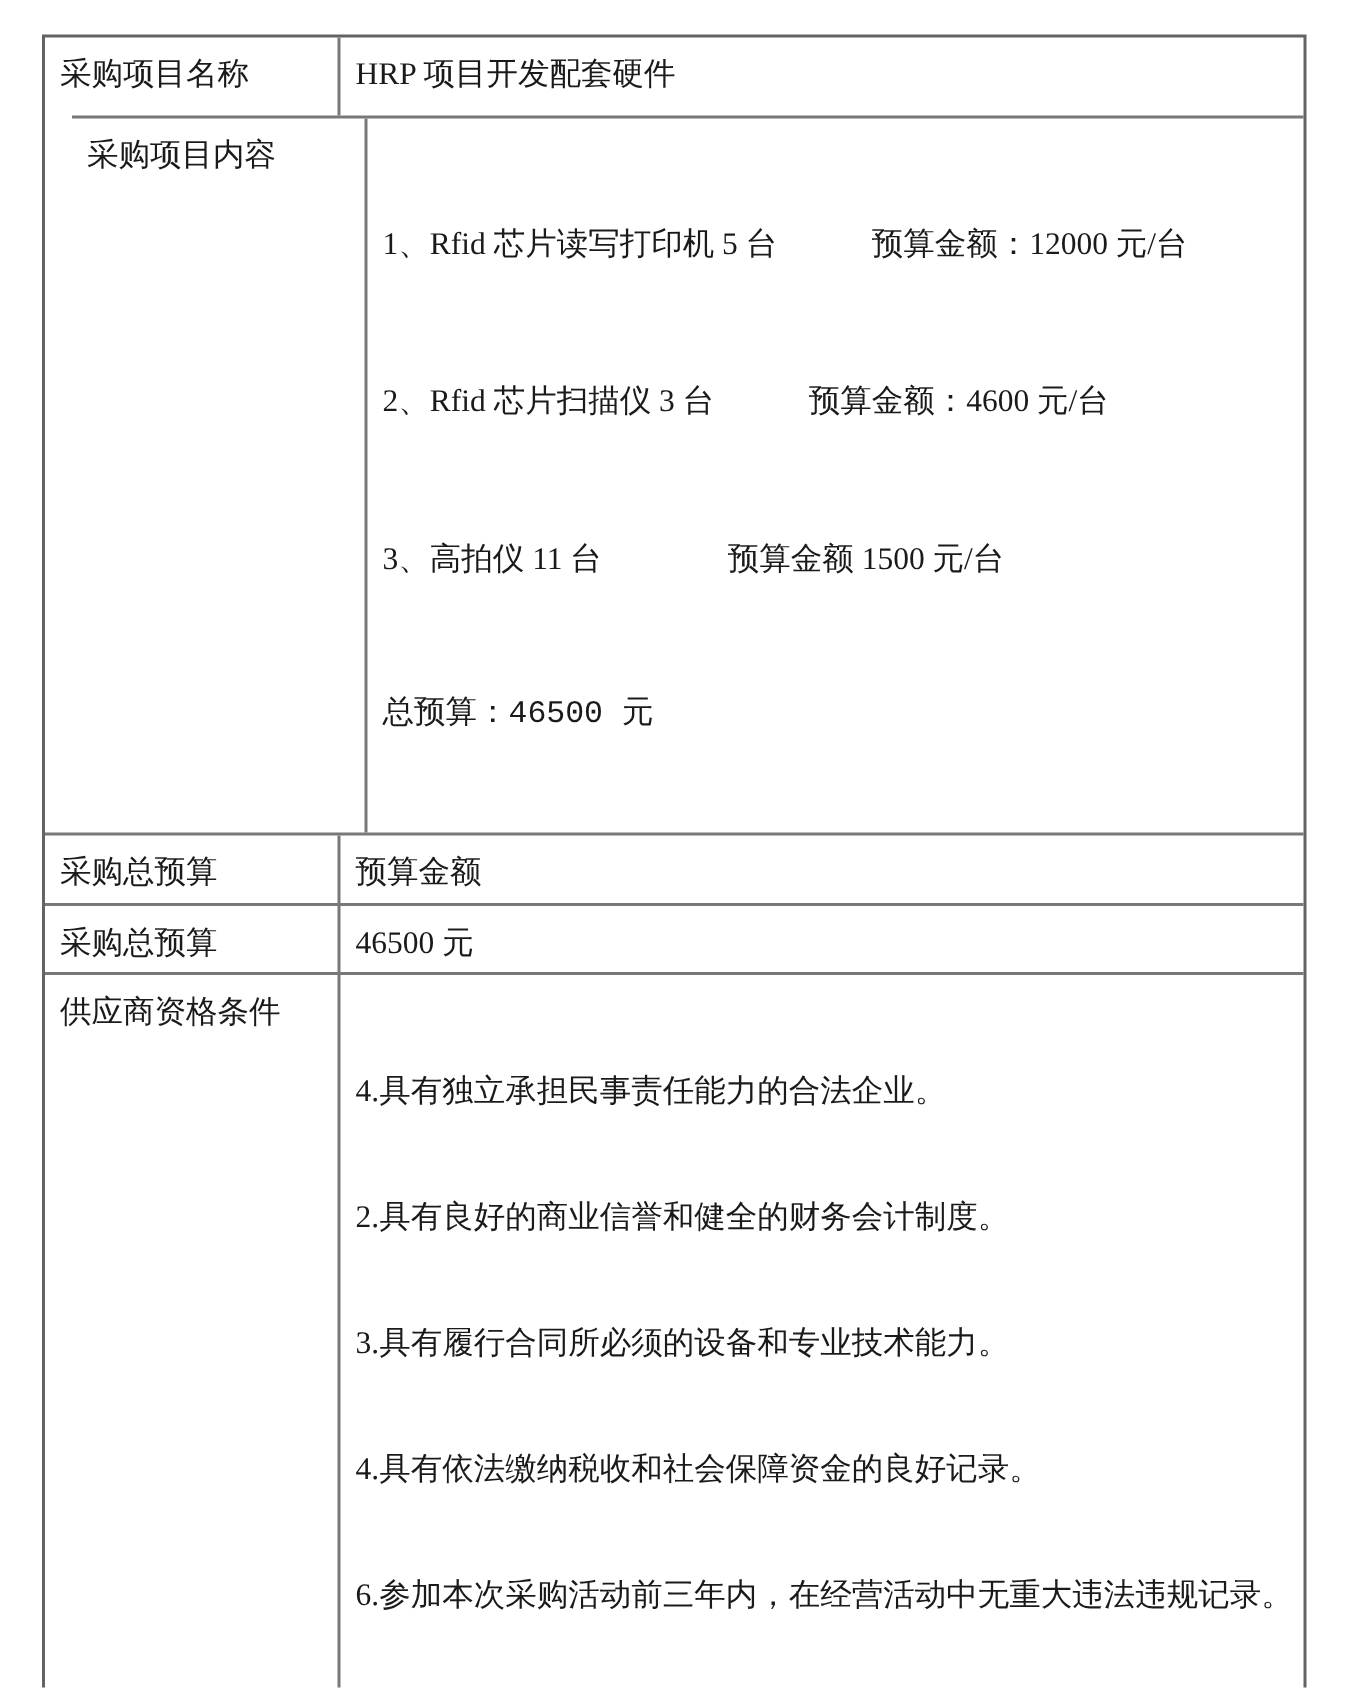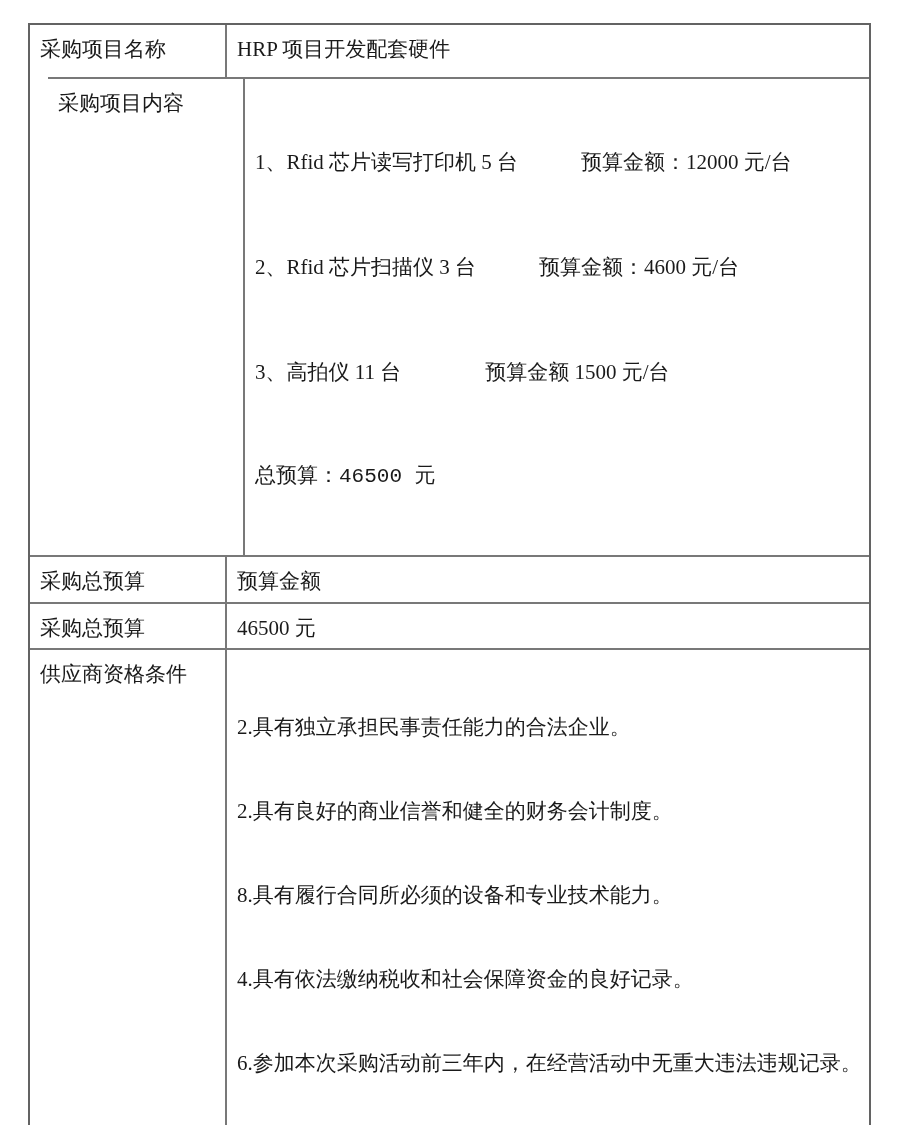--- a/index.html
+++ b/index.html
@@ -84,22 +84,22 @@
   </div>
 
   <div class="row r4">
     <div class="cell-label">采购总预算</div>
     <div class="cell-content">46500 元</div>
   </div>
 
   <div class="row r5">
     <div class="cell-label">供应商资格条件</div>
     <div class="cell-content">
-      <div class="line">2.具有独立承担民事责任能力的合法企业。</div>
+      <div class="line">4.具有独立承担民事责任能力的合法企业。</div>
       <div class="line">2.具有良好的商业信誉和健全的财务会计制度。</div>
-      <div class="line">8.具有履行合同所必须的设备和专业技术能力。</div>
+      <div class="line">3.具有履行合同所必须的设备和专业技术能力。</div>
       <div class="line">4.具有依法缴纳税收和社会保障资金的良好记录。</div>
       <div class="line">6.参加本次采购活动前三年内，在经营活动中无重大违法违规记录。</div>
       
     </div>
   </div>
 
 </div>
 
 </body></html>

